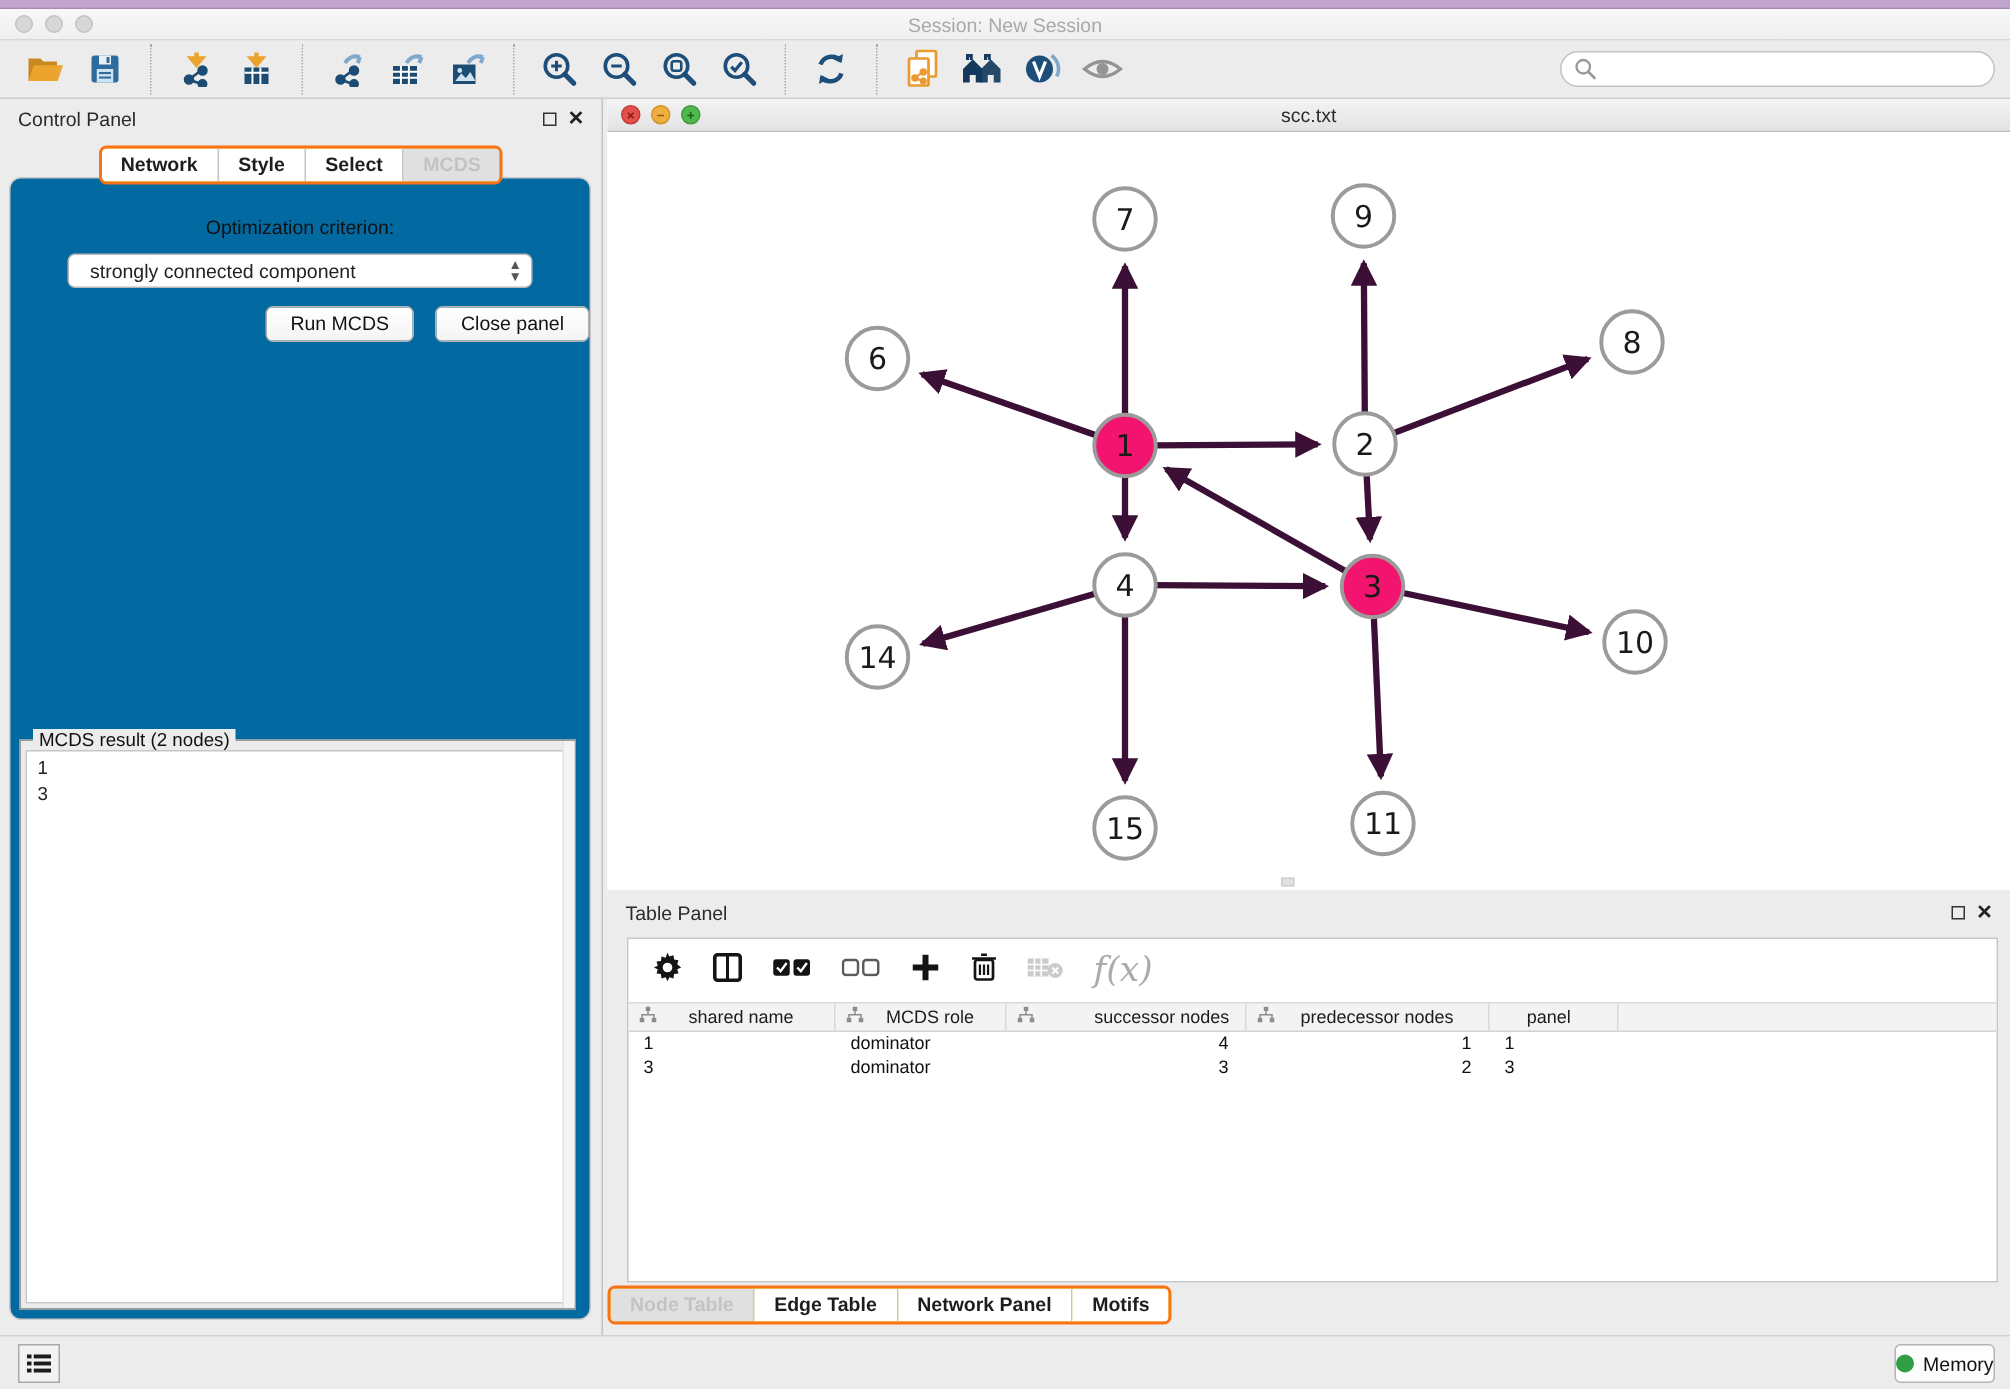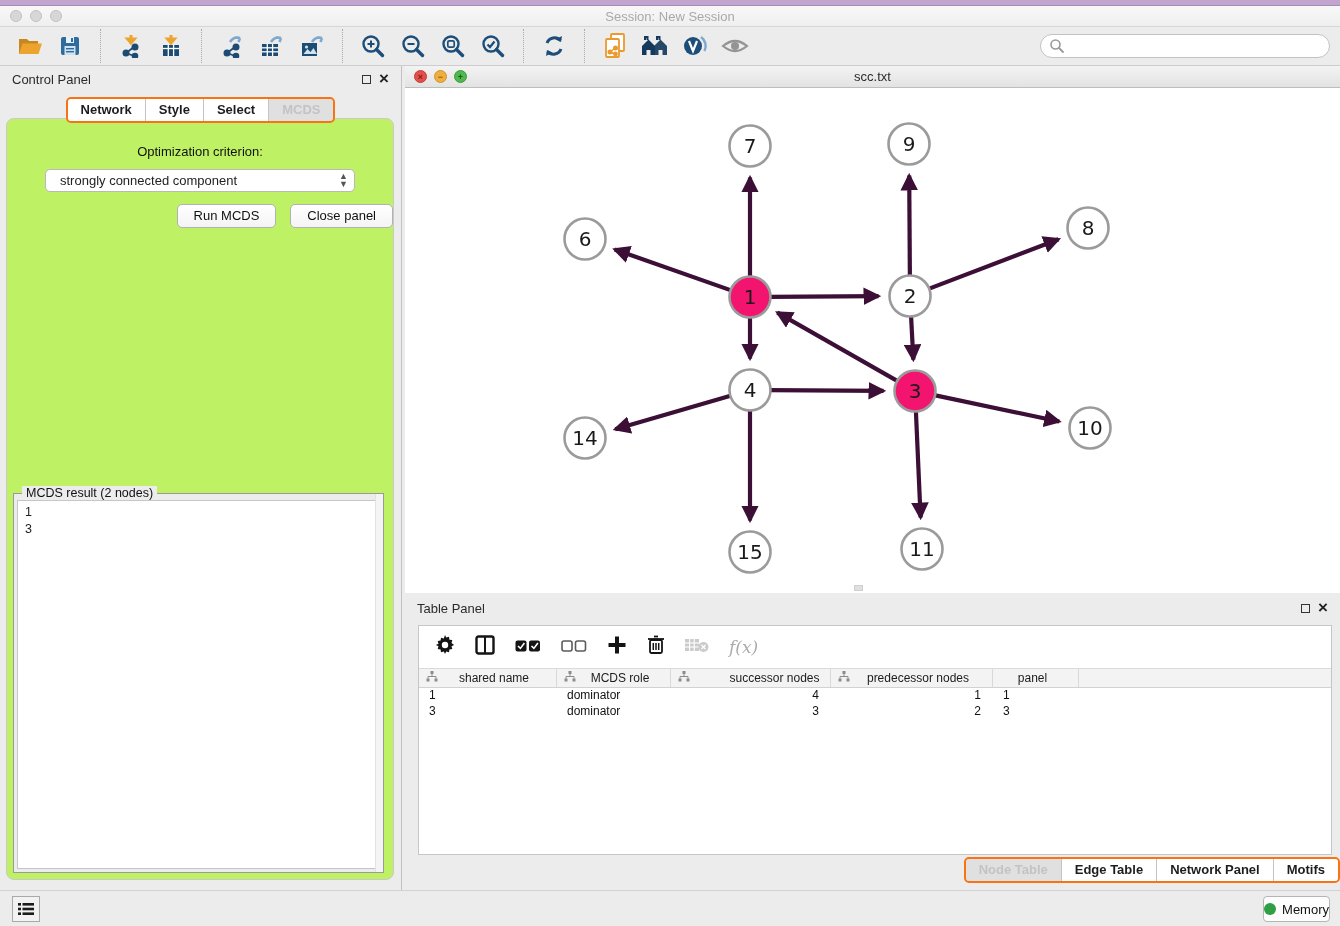--- a/index.html
+++ b/index.html
@@ -33,21 +33,21 @@
   .close-ico { font-size:17px; font-weight:bold; color:#222; line-height:10px; }
 
   .cp-tabs { position:absolute; left:0; top:31px; width:100%; display:flex; justify-content:center; z-index:3; }
   .tab-group { display:flex; border:2px solid #f97316; border-radius:5px; overflow:hidden; background:#eab308; }
   .tab-group .tab { font-size:13px; font-weight:bold; color:#1d1d1d; background:#fff;
     padding:3px 13px 4px; border-right:1px solid #c4c4c4; }
   .tab-group .tab:last-child { border-right:none; }
   .tab-group .tab.disabled-active { background:#e0e0e0; color:#c3c3c3; }
 
   .cp-content { position:absolute; left:6px; right:7px; top:52px; bottom:10px;
-    background:#bef264; border:1px solid #c9c9c9; border-radius:8px; }
+    background:#0369a1; border:1px solid #c9c9c9; border-radius:8px; }
   .opt-label { text-align:center; margin-top:25px; font-size:13px; color:#111; }
   .opt-select { margin:10px auto 0; width:310px; height:23px; background:#fff; border:1px solid #b9b9b9;
     border-radius:5px; display:flex; align-items:center; font-size:13px; padding-left:14px; position:relative; }
   .stepper { position:absolute; right:6px; top:2px; display:flex; flex-direction:column; line-height:8px;
     font-size:9px; color:#555; }
   .cp-buttons { display:flex; justify-content:flex-end; gap:14px; margin-top:12px; }
   .btn { background:linear-gradient(#ffffff,#f4f4f4); border:1px solid #b2b2b2; border-radius:5px;
     font-size:13px; color:#111; padding:3px 16px 4px; }
 
   .mcds-fieldset { position:absolute; left:6px; right:9px; top:374px; height:380px;
@@ -80,32 +80,32 @@
   .tp-toolbar { height:42px; display:flex; align-items:center; gap:20px; padding-left:16px; background:#fff; }
   .tp-head-row { display:flex; background:#f3f3f3; border-top:1px solid #dadada; border-bottom:1px solid #d2d2d2; height:20px; }
   .tp-hcell { display:flex; align-items:center; font-size:12px; color:#1c1c1c; border-right:1px solid #d8d8d8; }
   .tp-hcell .hico { margin-left:7px; }
   .tp-hcell .hlabel { flex:1; text-align:center; padding-right:6px; }
   .tp-row { display:flex; height:16px; font-size:12px; color:#111; }
   .tp-cell { overflow:hidden; white-space:nowrap; }
   .tp-cell.l { text-align:left; padding-left:10px; }
   .tp-cell.r { text-align:right; padding-right:12px; }
 
-  .tp-tabs { position:absolute; left:0; right:0; bottom:7px; display:flex; justify-content:flex-end; }
+  .tp-tabs { position:absolute; left:0; right:0; bottom:7px; display:flex; justify-content:flex-start; }
 
   
   #status-bar { position:absolute; left:0; right:0; bottom:0; height:36px; background:#ececec; border-top:1px solid #d2d2d2; }
   .list-btn { position:absolute; left:12px; top:5px; width:28px; height:26px; background:#f2f2f2;
     border:1px solid #a9a9a9; display:flex; align-items:center; justify-content:center; }
   .memory-btn { position:absolute; right:10px; top:5px; height:26px; background:#fdfdfd; border:1px solid #b5b5b5;
     border-radius:4px; display:flex; align-items:center; gap:6px; padding:0 0; font-size:13px; color:#111; }
   .mem-dot { width:12px; height:12px; border-radius:50%; background:#2f9e44; }
 
   .grayed { opacity:.45; }
-  .fx-label { font-family:"DejaVu Serif", serif; font-style:italic; font-size:17px; color:#ababab; }
+  .fx-label { font-family:"DejaVu Serif", serif; font-style:italic; font-size:23px; color:#ababab; }
 </style>
 </head>
 <body>
 
 <div id="app">
 
   <div class="top-strip"></div>
   <div class="titlebar">
     <div class="traffic-inactive">
       <span></span>

